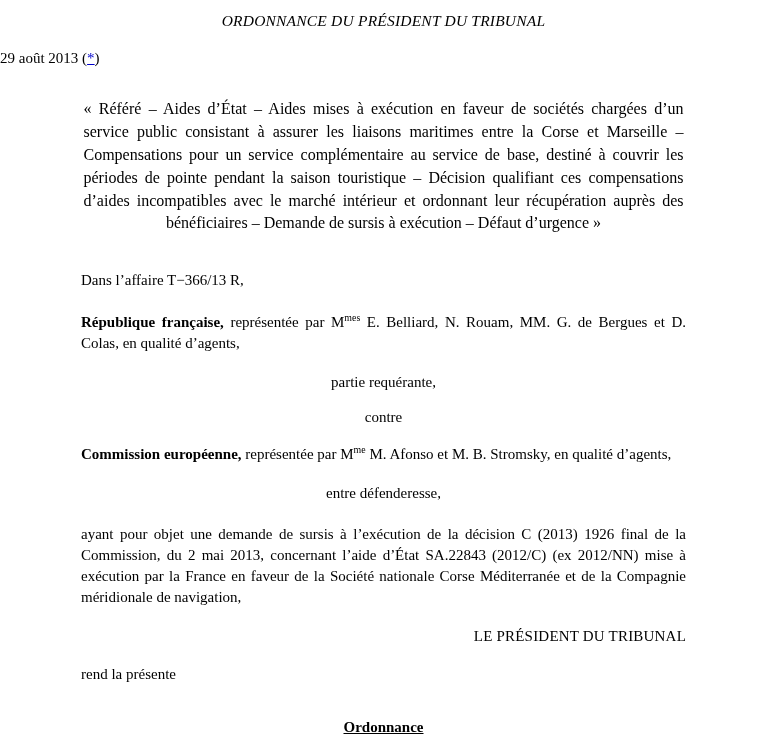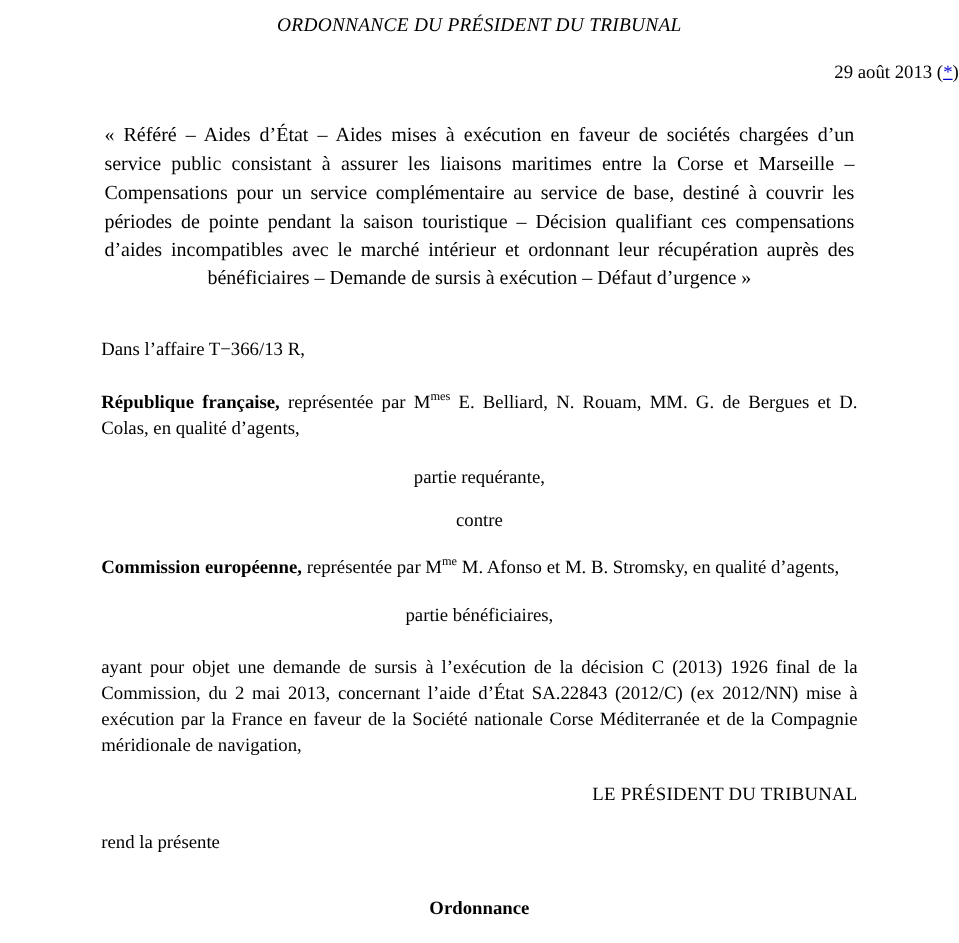--- a/index.html
+++ b/index.html
@@ -22,21 +22,21 @@
     padding: 0;
   }
   .title {
     text-align: center;
     font-size: 15.5px;
     letter-spacing: 0.2px;
     margin: 12px 0 0 0;
     font-style: italic;
   }
   .date-line {
-    text-align: right;
+    text-align: left;
     font-size: 15px;
     margin: 20px 0 17px 0;
   }
   .date-link {
     color: #0000cc;
     text-decoration: underline;
   }
   .summary {
     margin: 31px auto 0 auto;
     width: 600px;
@@ -77,20 +77,21 @@
   }
   .rend {
     font-size: 15px;
     margin-top: 21px;
   }
   .ordonnance-head {
     text-align: center;
     font-weight: bold;
     font-size: 15px;
     margin-top: 36px;
+    text-decoration: underline;
   }
   b { font-weight: bold; }
   sup {
     font-size: 0.66em;
     vertical-align: super;
     line-height: 0;
   }
 </style>
 </head>
 <body>
@@ -114,21 +115,21 @@
     </p>
 
     <p class="right-line">partie requérante,</p>
 
     <p class="center-line">contre</p>
 
     <p class="para sp-comm">
       <b>Commission européenne,</b><span> représentée par M</span><sup>me</sup><span> M. Afonso et M. B. Stromsky, en qualité d’agents,</span>
     </p>
 
-    <p class="right-line">partie bénéficiaires,</p>
+    <p class="right-line">entre défenderesse,</p>
 
     <p class="para sp-objet">ayant pour objet une demande de sursis à l’exécution de la décision C (2013) 1926 final de la Commission, du 2 mai 2013, concernant l’aide d’État SA.22843 (2012/C) (ex 2012/NN) mise à exécution par la France en faveur de la Société nationale Corse Méditerranée et de la Compagnie méridionale de navigation,</p>
 
     <p class="president">LE PRÉSIDENT DU TRIBUNAL</p>
 
     <p class="rend">rend la présente</p>
 
     <p class="ordonnance-head">Ordonnance</p>
 
   </div>

